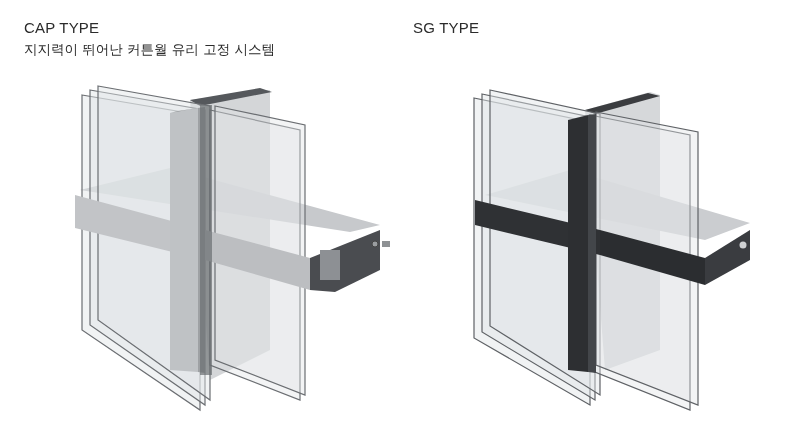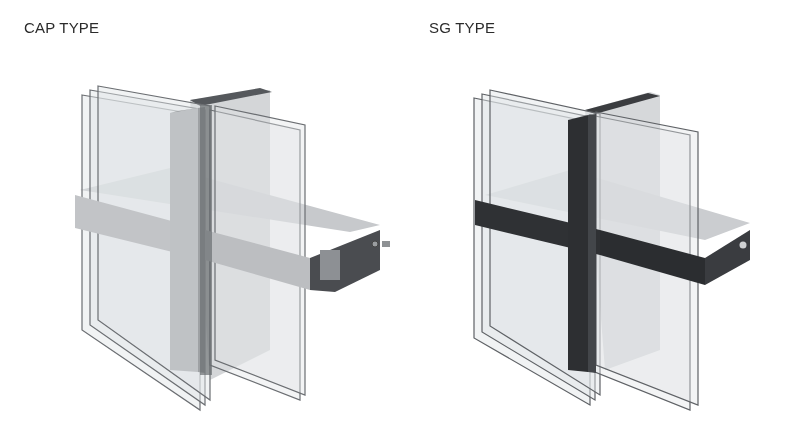--- a/index.html
+++ b/index.html
@@ -6,30 +6,31 @@
     body {
       width: 800px; height: 437px; background: #ffffff; position: relative; overflow: hidden;
       font-family: "Liberation Sans", "DejaVu Sans", sans-serif; color: #2a2a2a;
     }
     .panel { position: absolute; top: 0; height: 437px; }
     .panel.left { left: 0; width: 400px; }
     .panel.right { left: 400px; width: 400px; }
     .title { position: absolute; top: 19px; font-size: 15px; letter-spacing: 0.2px; color: #2b2b2b; }
     .subtitle { position: absolute; top: 41px; font-size: 13.5px; color: #2b2b2b; font-family: "DejaVu Sans", sans-serif; }
     .left .title, .left .subtitle { left: 24px; }
-    .right .title, .right .subtitle { left: 13px; margin-left: 16px; }
+    .right .title, .right .subtitle { left: 13px; }
     .illus { position: absolute; top: 80px; }
     .left .illus { left: 50px; }
     .right .illus { left: 40px; }
   </style>
 </head>
 <body>
 
 <div class="panel left">
   <div class="title">CAP TYPE</div>
+  <div class="subtitle">지지력이 뛰어난 커튼월 유리 고정 시스템</div>
   <svg class="illus" width="360" height="350" viewBox="0 0 360 350">
 
     <polygon points="140,20 210,10 220,10 220,270 160,300" fill="#d4d6d8"></polygon>
     <polygon points="140,20 210,8 222,12 150,26" fill="#55585c"></polygon>
 
     <polygon points="30,110 120,88 330,145 300,152" fill="#c7c9cc"></polygon>
 
     <g fill="rgba(225,228,230,0.45)" stroke="#6b6e72" stroke-width="1.2">
       <polygon points="32,15 150,35 150,330 32,250"></polygon>
       <polygon points="40,10 155,30 155,325 40,245"></polygon>

